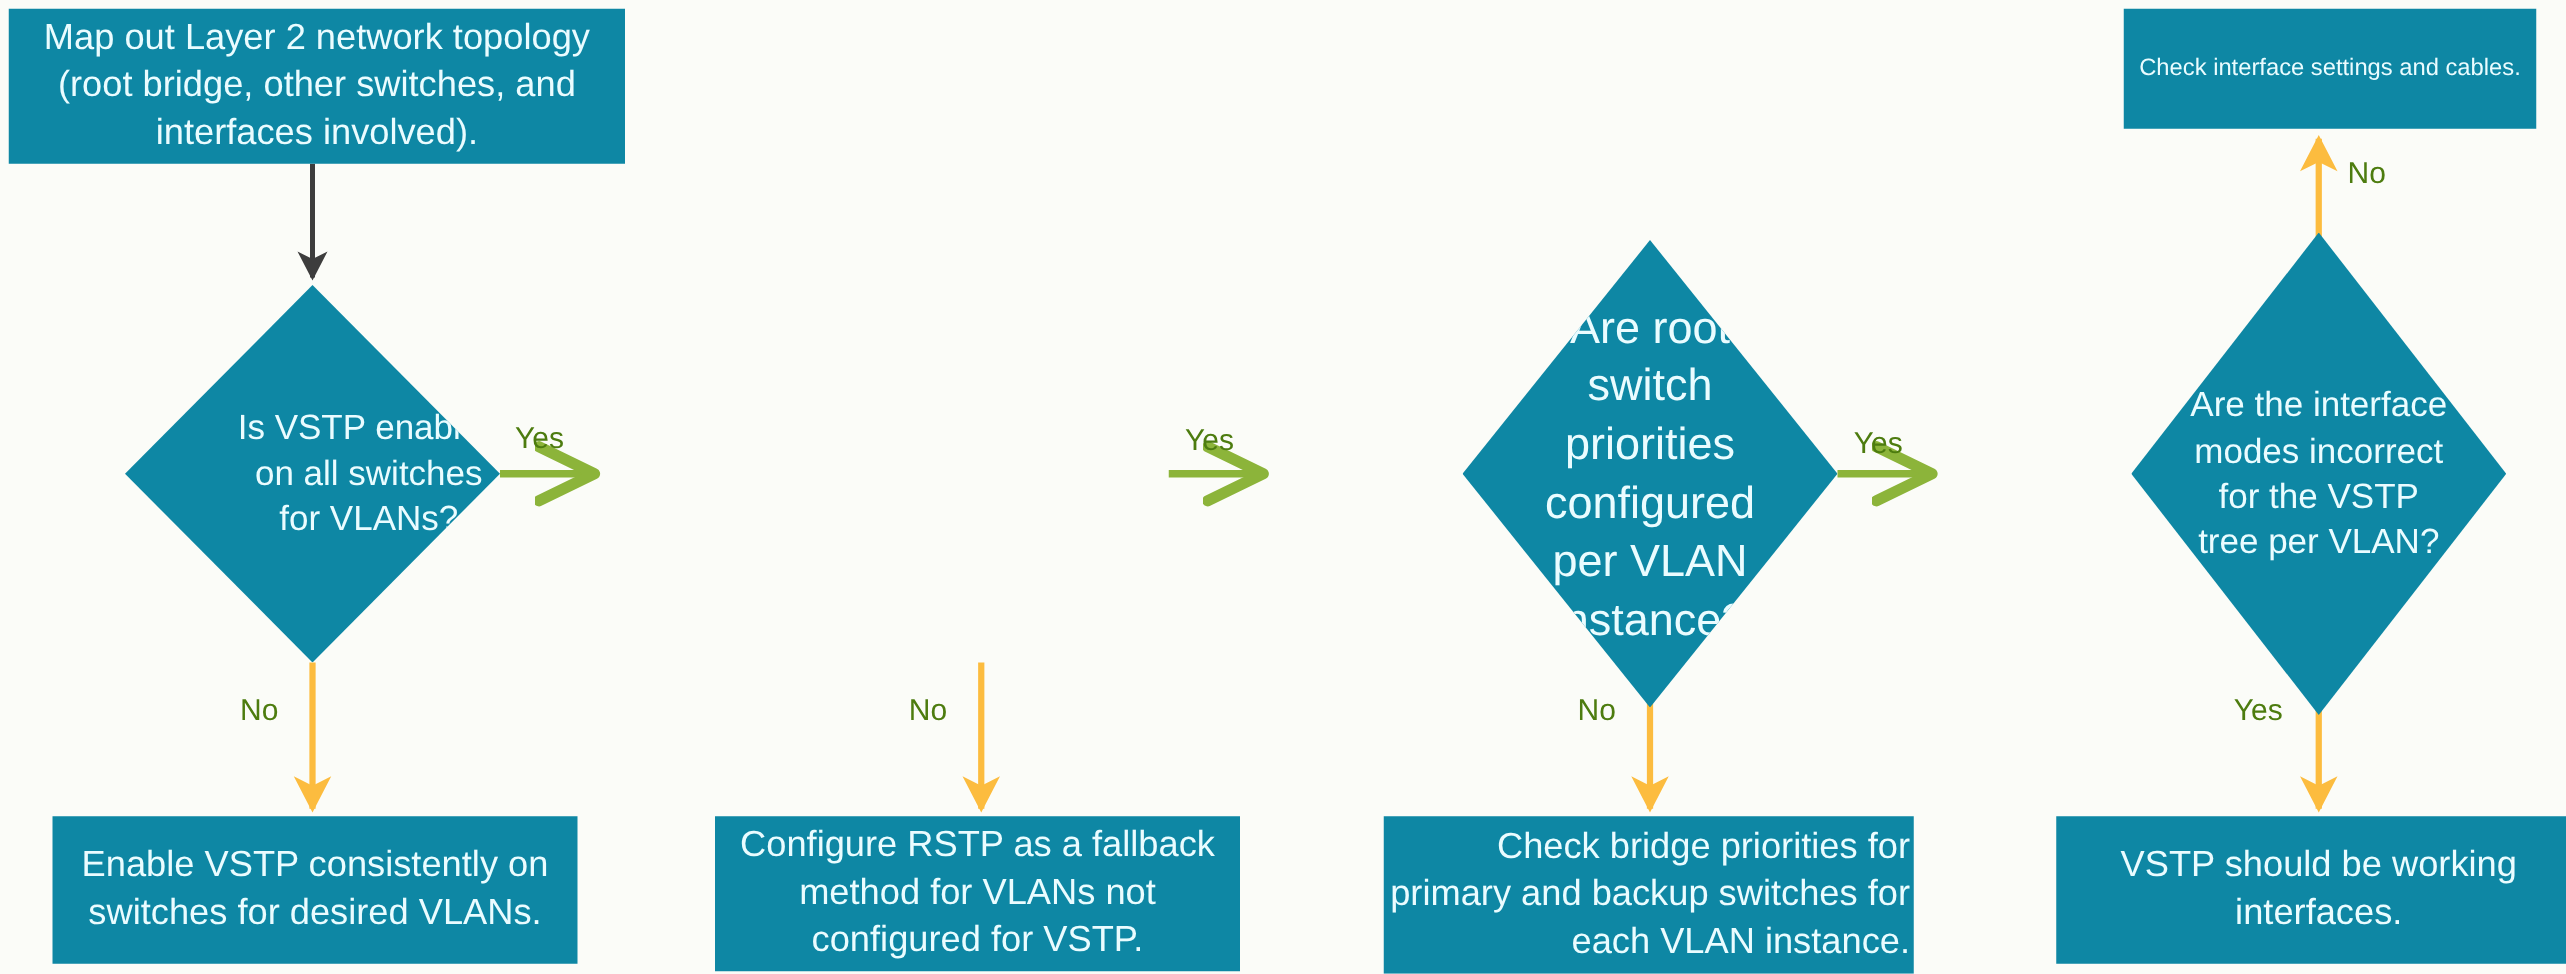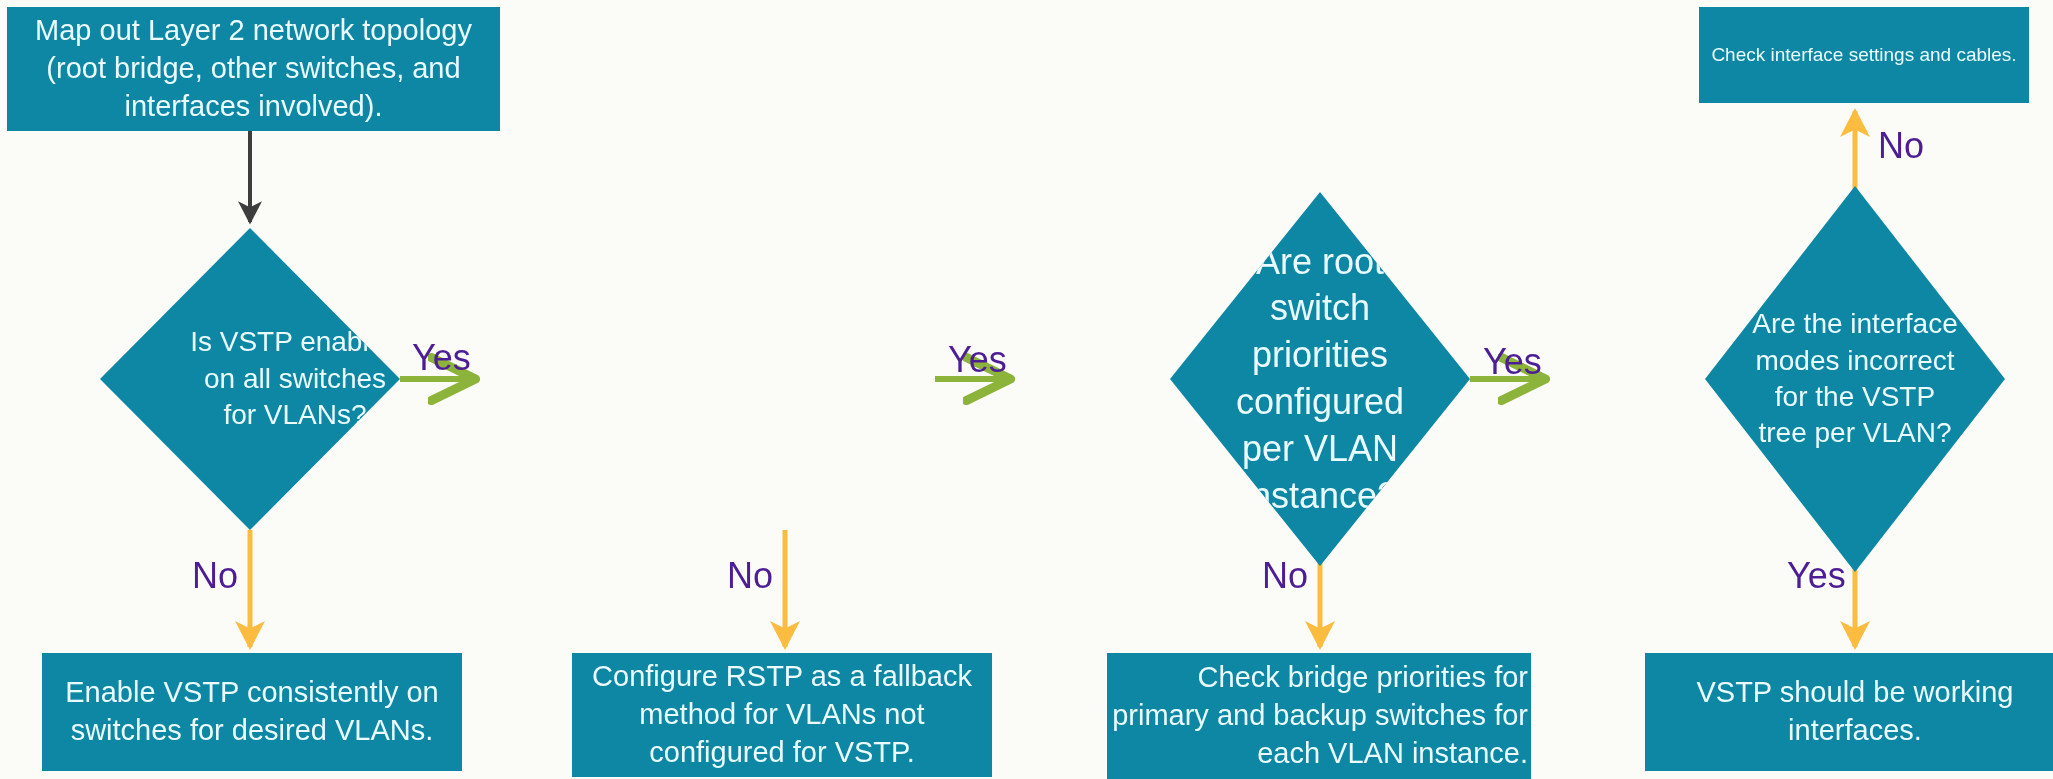--- a/index.html
+++ b/index.html
@@ -31,22 +31,22 @@
   .diamond{
     background:#0e87a4;
     -webkit-clip-path:polygon(50% 0%,100% 50%,50% 100%,0% 50%);
     clip-path:polygon(50% 0%,100% 50%,50% 100%,0% 50%);
     line-height:1.30;
   }
   .diamond span{display:block;width:70%;}
 
   .edge-label{
     position:absolute;
-    color:#4c1d95;
-    font-size:36px;
+    color:#4d7c0f;
+    font-size:24px;
     white-space:nowrap;
     z-index:3;
   }
 </style>
 </head>
 <body>
 
 <div id="canvas">
 
   <svg id="edges" viewBox="0 0 2053 779">

